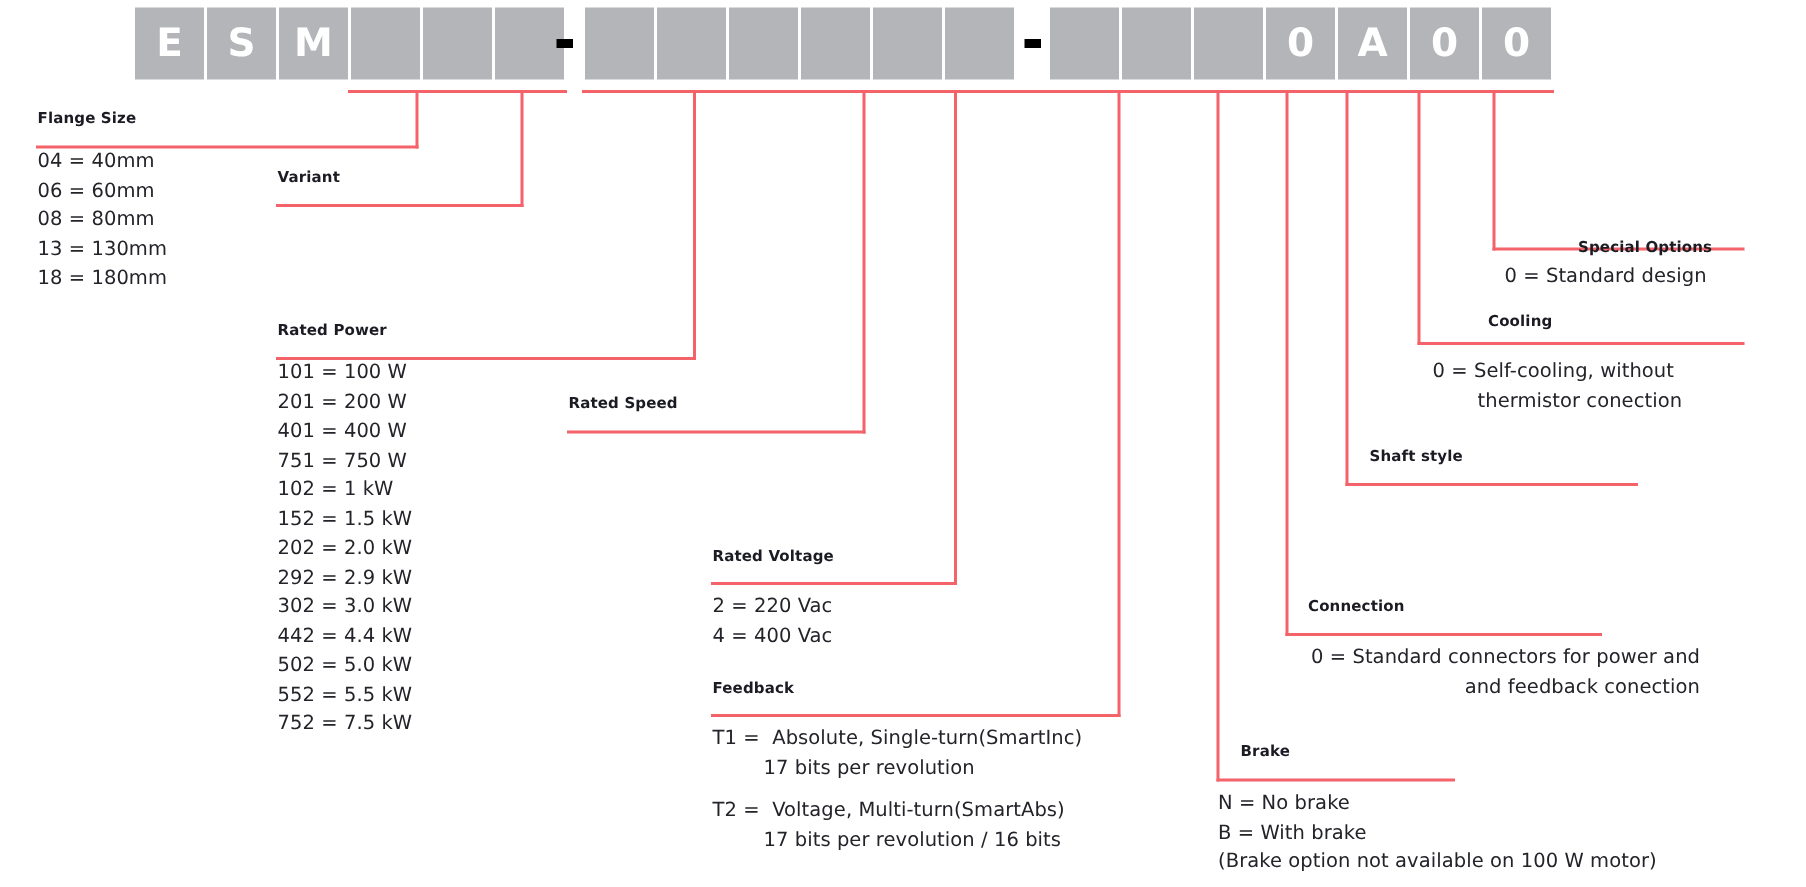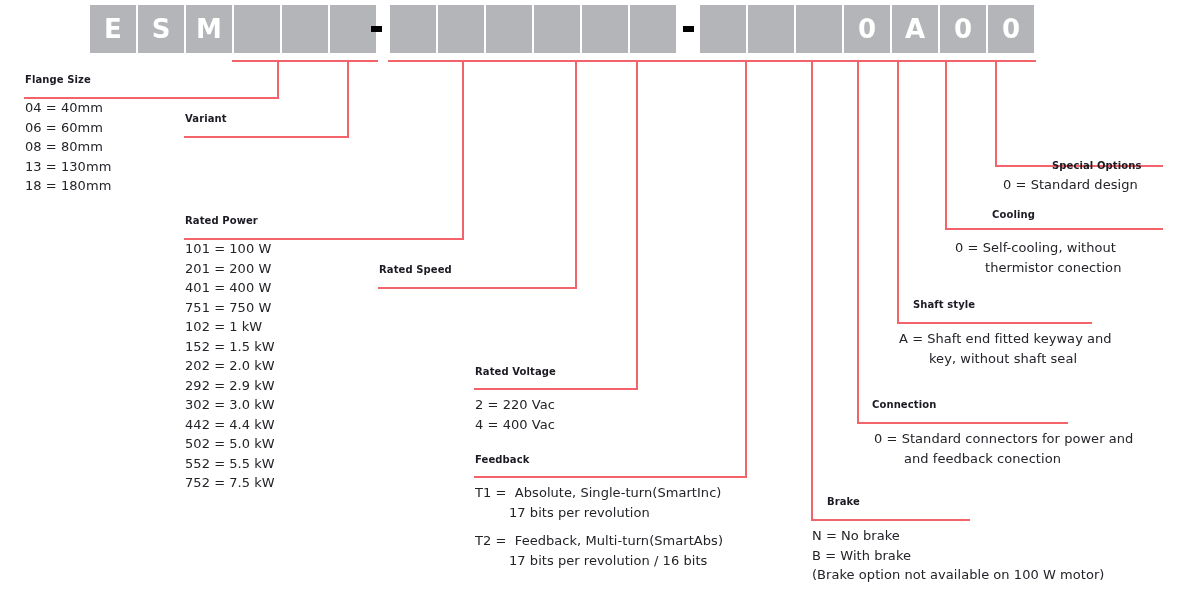--- a/index.html
+++ b/index.html
@@ -61,21 +61,21 @@
     position:absolute;
     font-size:13px;
     font-weight:400;
     color:#232329;
     white-space:nowrap;
     line-height:19.5px;
     letter-spacing:0.05px;
   }
   .bd .ind{ display:block; }
   .hang{ display:block; padding-left:34px; }
-  .hang2{ display:block; padding-left:30px; }
+  .hang2{ display:block; padding-left:30px;text-align:right; }
   .gap{ display:block; height:9px; }
 </style>
 </head>
 <body>
 
 <div id="stage">
 
   <div>
     <div class="codebox" style="left:90px;">
         <span>E</span>
@@ -229,42 +229,38 @@
   <div class="bd" style="left:475px; top:395px;">
     <span class="ind">2 = 220 Vac</span>
     <span class="ind">4 = 400 Vac</span>
   </div>
 
   <div class="hd" style="left:475px; top:454px;">Feedback</div>
   <div class="bd" style="left:475px; top:483px;">
     <span class="ind"><span>T1 =</span>&nbsp;&nbsp;<span>Absolute, Single-turn(SmartInc)</span></span>
     <span class="hang">17 bits per revolution</span>
     <span class="gap"></span>
-    <span class="ind"><span>T2 =</span>&nbsp;&nbsp;<span>Feedback, Multi-turn(SmartAbs)</span></span>
+    <span class="ind"><span>T2 =</span>&nbsp;&nbsp;<span>Voltage, Multi-turn(SmartAbs)</span></span>
     <span class="hang">17 bits per revolution / 16 bits</span>
   </div>
 
   <div class="hd" style="left:827px; top:496px;">Brake</div>
   <div class="bd" style="left:812px; top:526px;">
     <span class="ind">N = No brake</span>
     <span class="ind">B = With brake</span>
     <span class="ind">(Brake option not available on 100 W motor)</span>
   </div>
 
   <div class="hd" style="left:872px; top:399px;">Connection</div>
   <div class="bd" style="left:874px; top:429px;">
     <span class="ind">0 = Standard connectors for power and</span>
     <span class="hang2">and feedback conection</span>
   </div>
 
   <div class="hd" style="left:913px; top:299px;">Shaft style</div>
-  <div class="bd" style="left:899px; top:329px;">
-    <span class="ind">A = Shaft end fitted keyway and</span>
-    <span class="hang2">key, without shaft seal</span>
-  </div>
 
   <div class="hd" style="left:960px; top:209px;margin-left:32px;">Cooling</div>
   <div class="bd" style="left:955px; top:238px;">
     <span class="ind">0 = Self-cooling, without</span>
     <span class="hang2">thermistor conection</span>
   </div>
 
   <div class="hd" style="left:1052px; top:144px;margin-top:16px;">Special Options</div>
   <div class="bd" style="left:1003px; top:175px;">
     <span class="ind">0 = Standard design</span>

